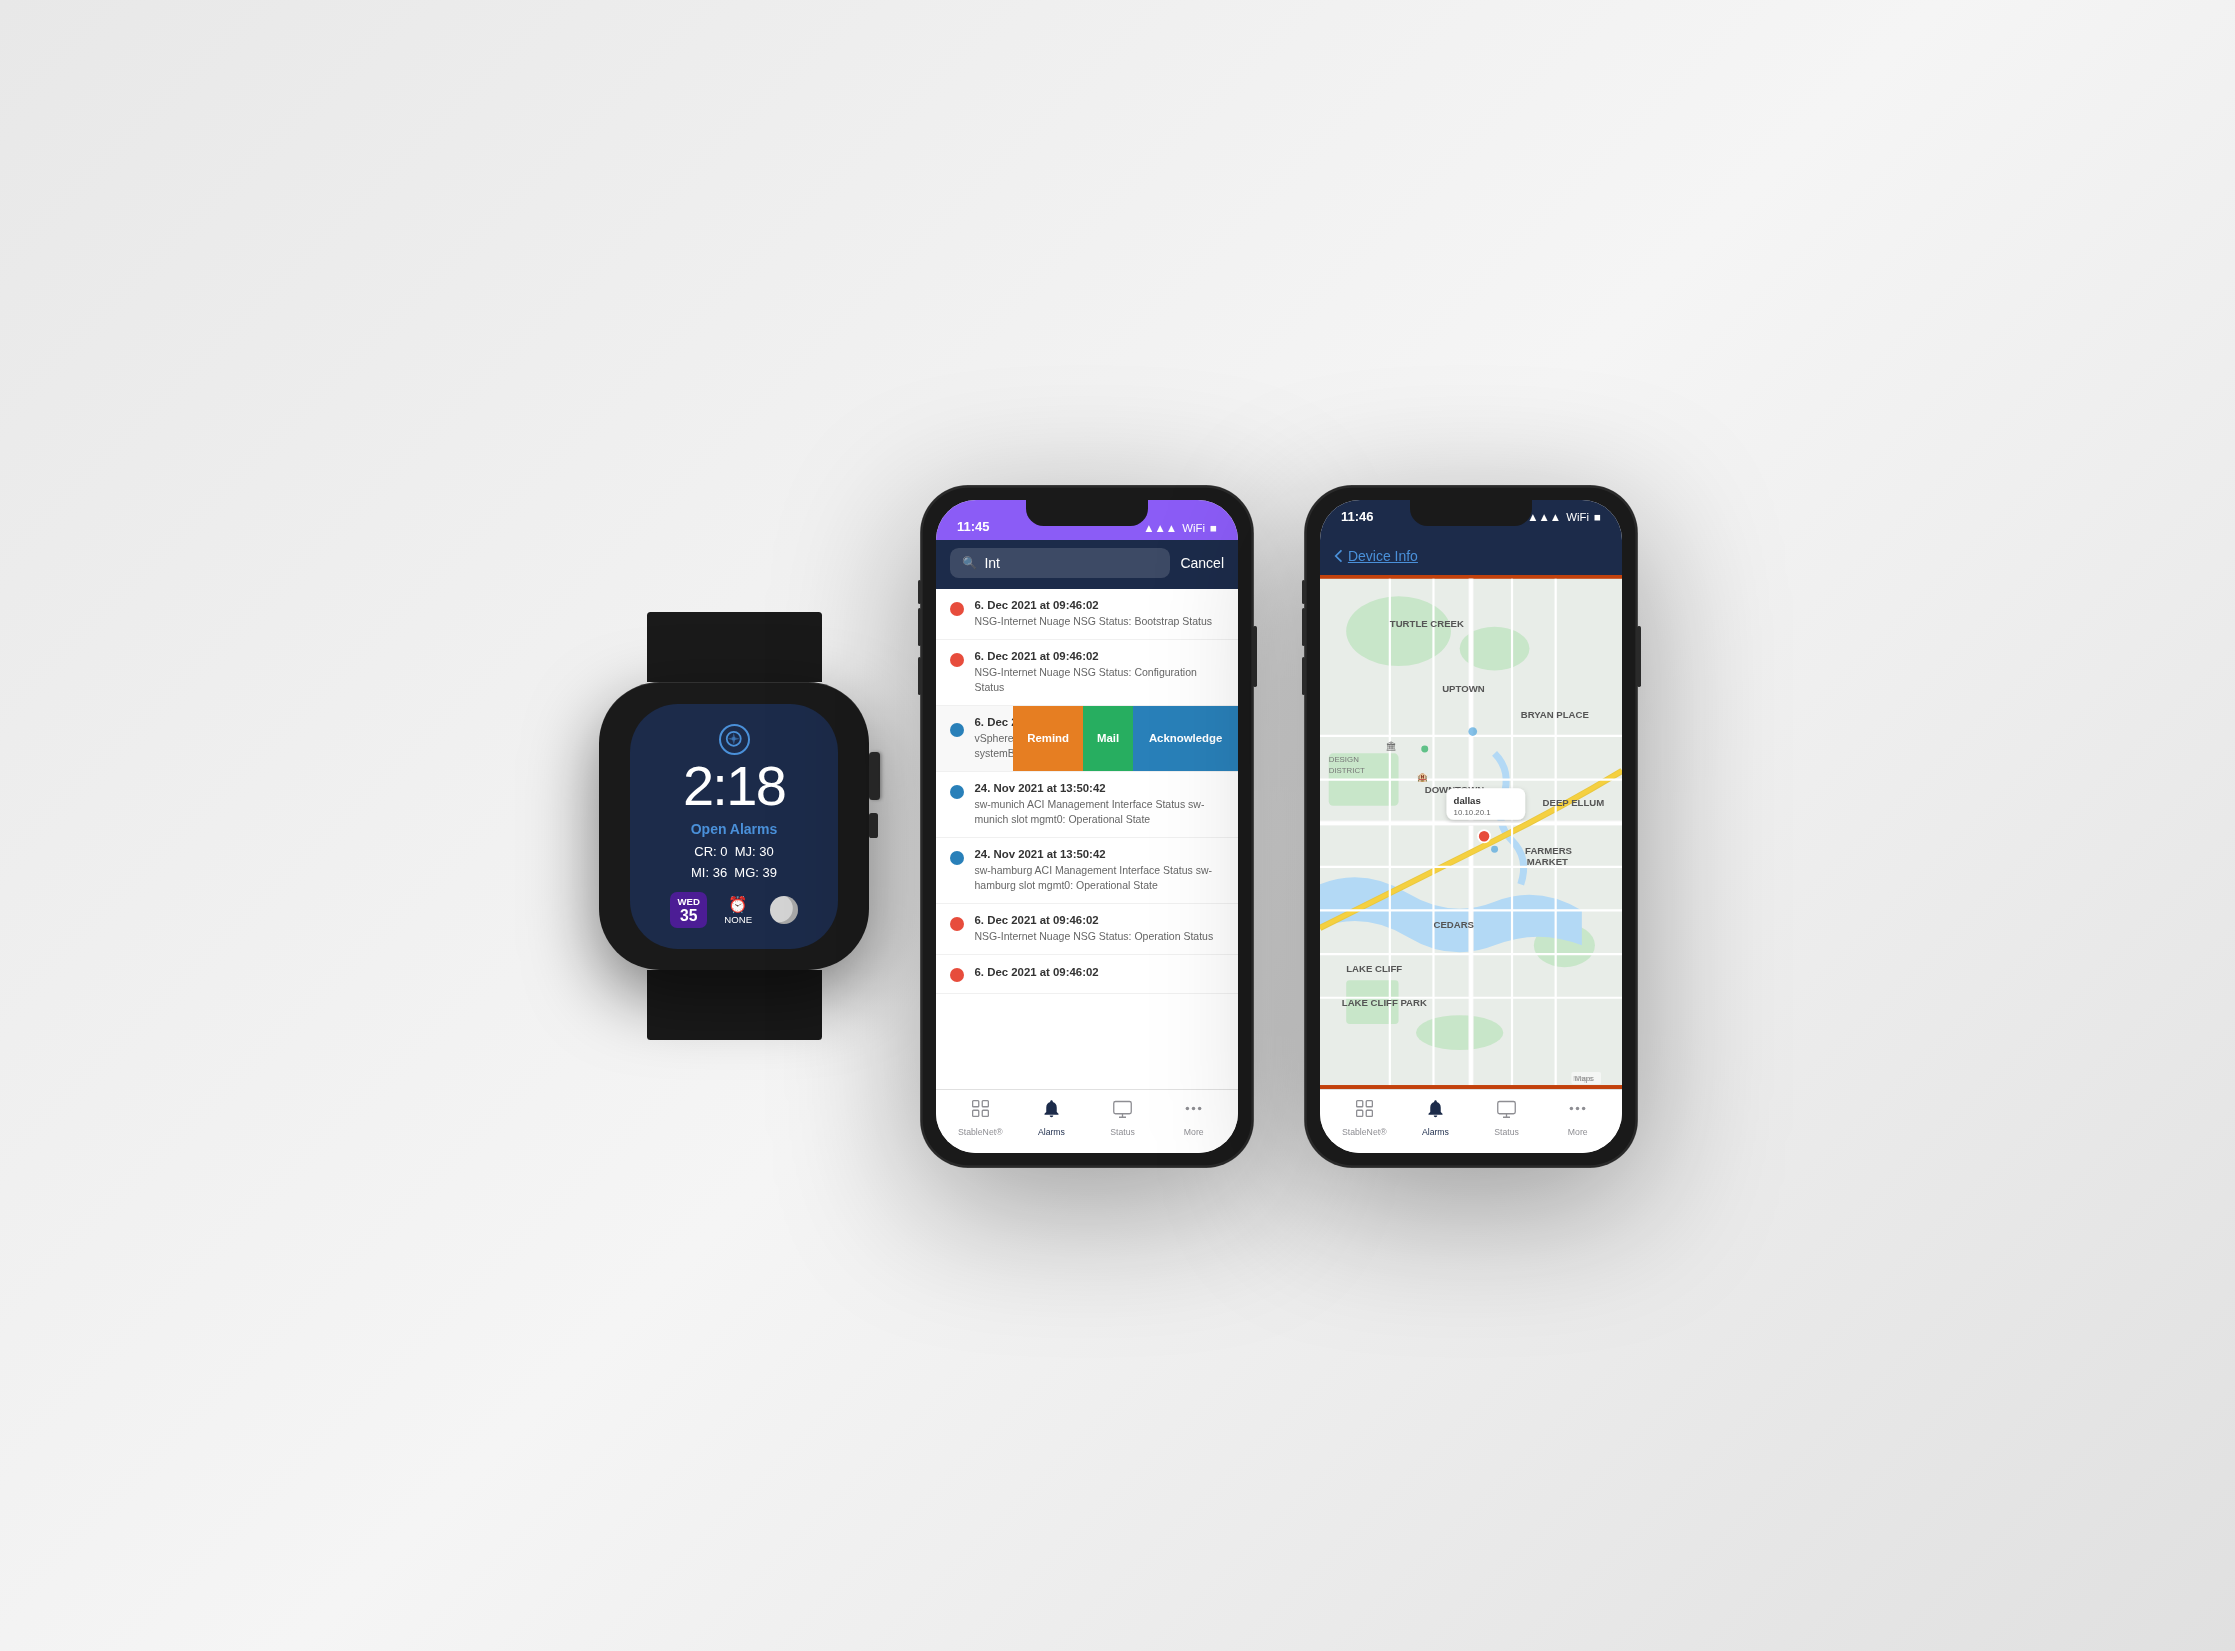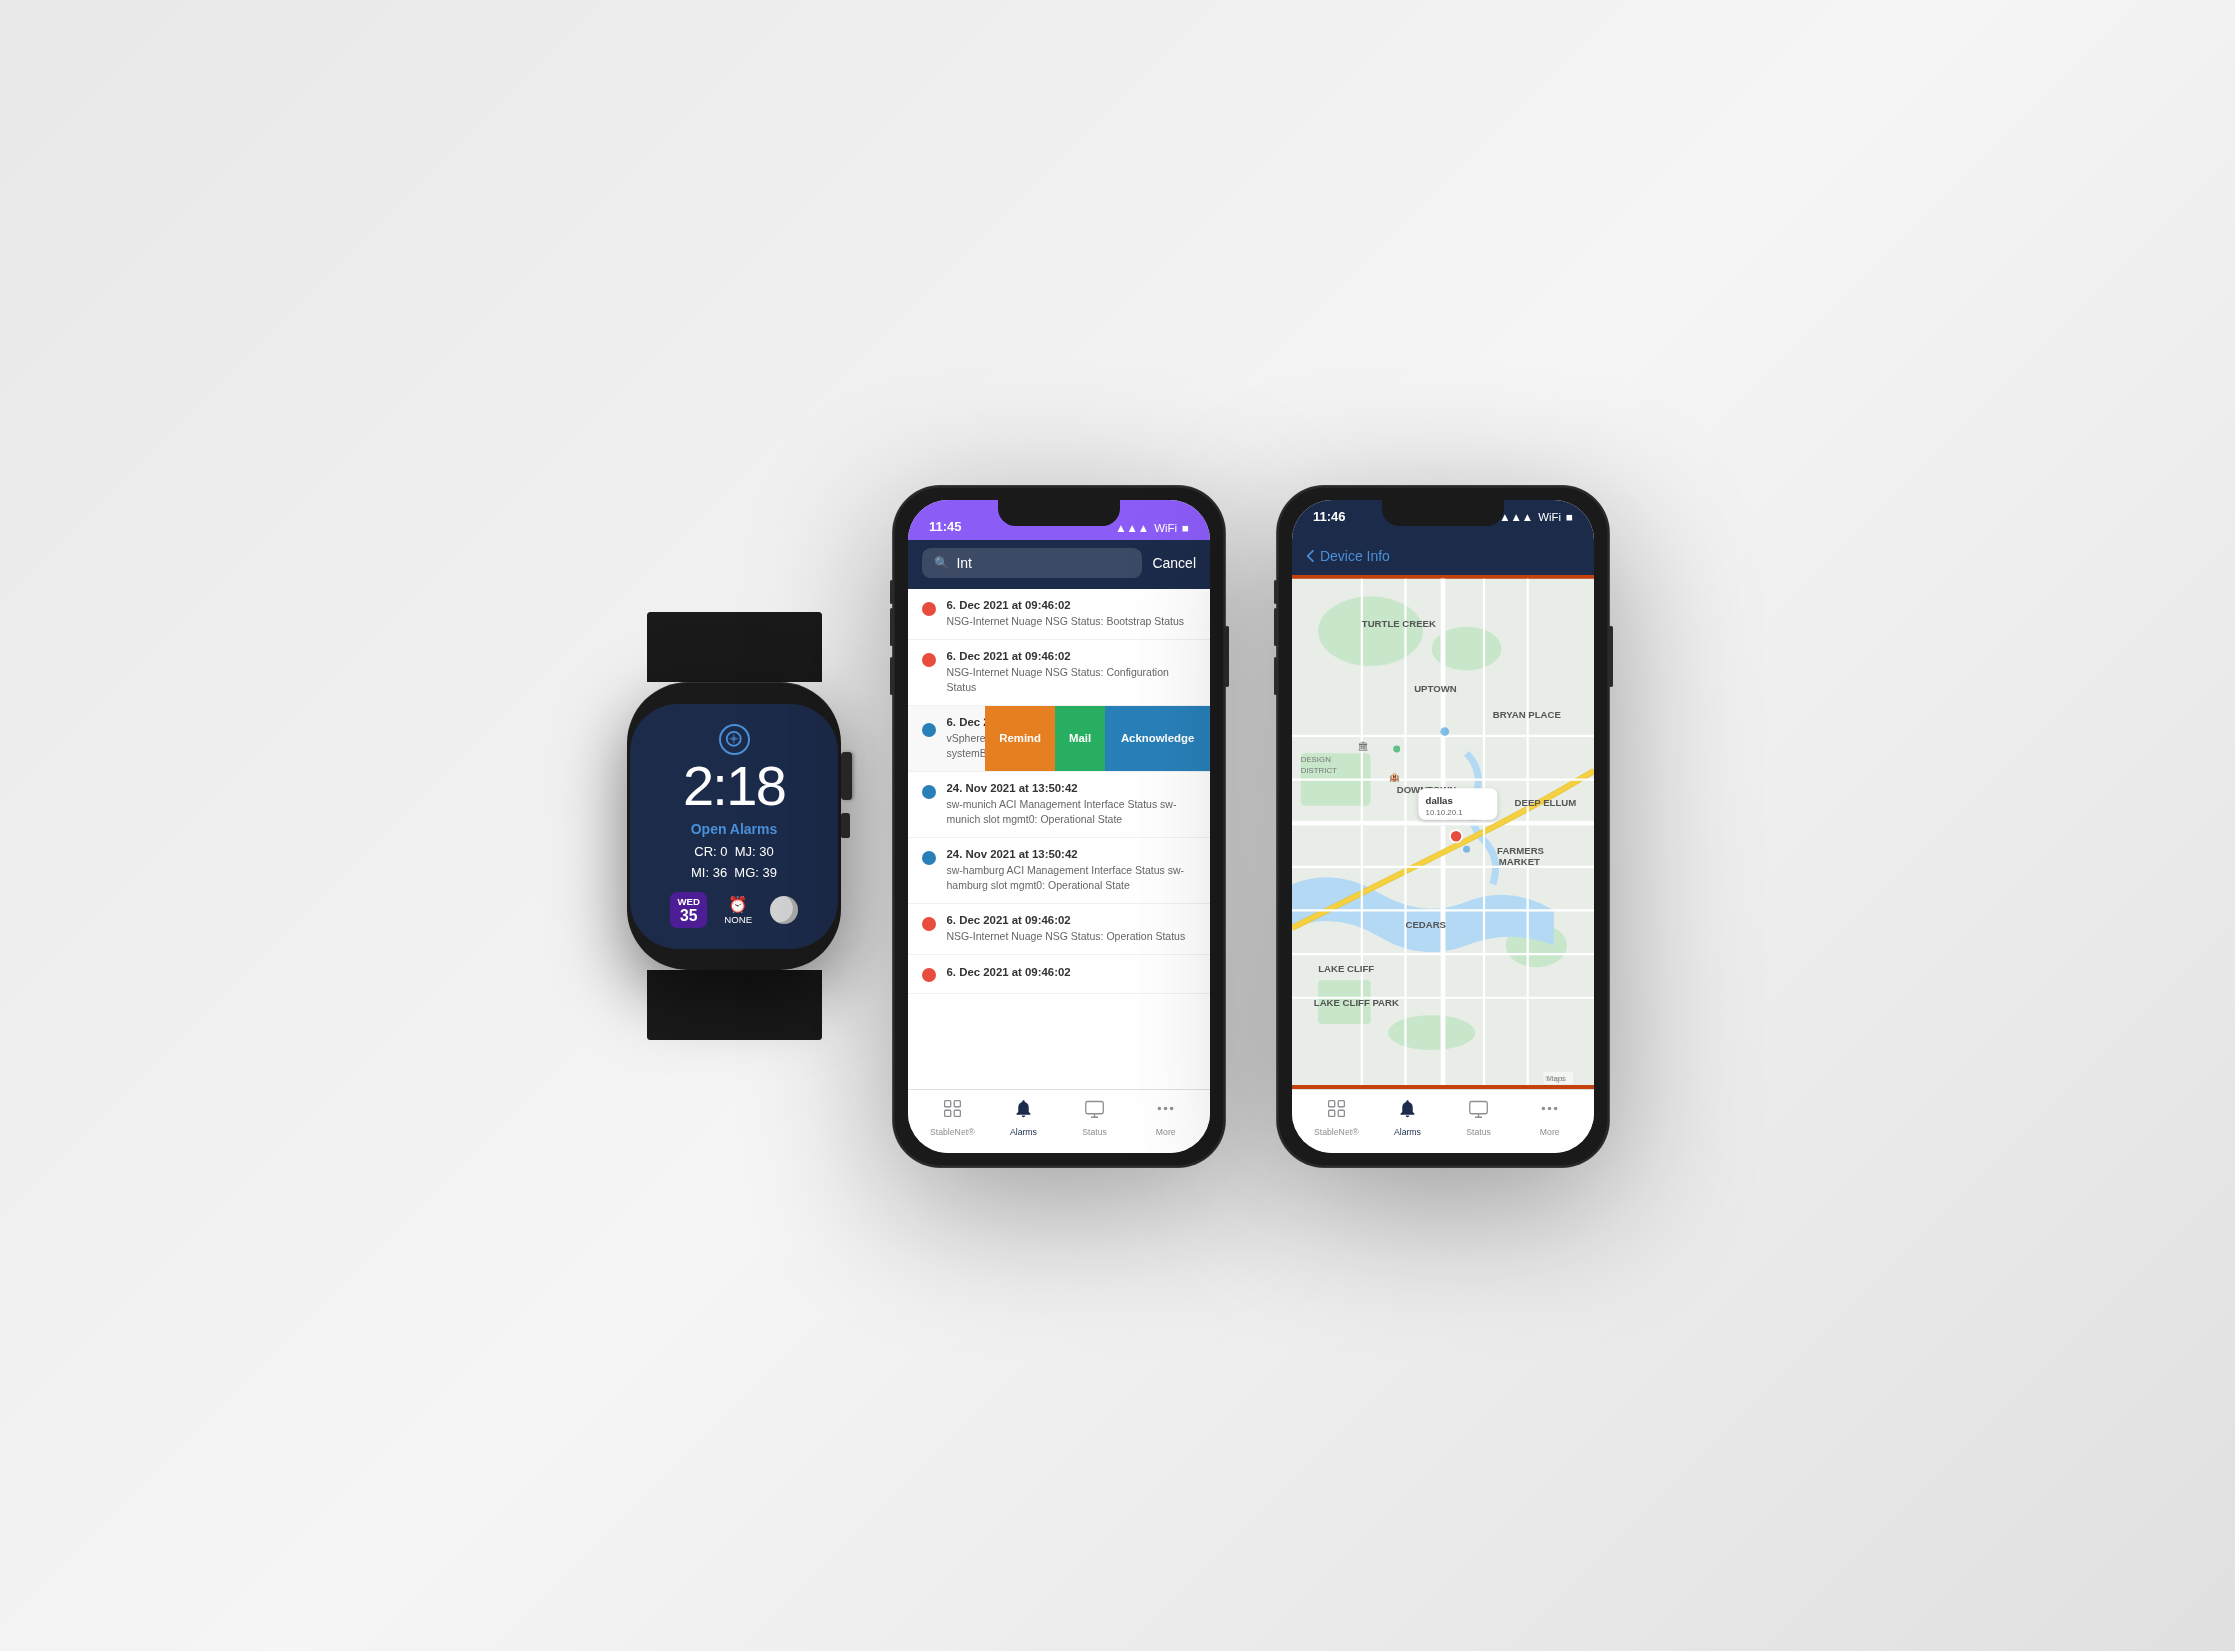--- a/index.html
+++ b/index.html
@@ -15,21 +15,21 @@
     }
 
     .devices-container {
       display: flex;
       align-items: center;
       gap: 52px;
       position: relative;
     }
 
     .watch-body {
-      width: 214px;
+      width: 270px;
       height: 288px;
       background: #1a1a1a;
       border-radius: 61px;
       position: relative;
       box-shadow: 0 26px 70px rgba(0,0,0,0.5), inset 0 0.9px 0 rgba(255,255,255,0.1);
       display: flex;
       align-items: center;
       justify-content: center;
     }
 
@@ -677,21 +677,21 @@
             <span>WiFi</span>
             <span>■</span>
           </div>
         </div>
 
         <div class="phone2-nav-bar">
           <div class="back-btn">
             <svg width="8.7" height="14" viewBox="0 0 10 16">
               <path d="M8 2L2 8l6 6" stroke="#4a90d9" stroke-width="2" fill="none" stroke-linecap="round"></path>
             </svg>
-            <span style="color:#4a90d9; font-size:14px; margin-left:1.7px;">Device Info</span>
+            <span style="color:#4a90d9; font-size:14px; margin-left:1.7px;text-decoration:underline;">Device Info</span>
           </div>
         </div>
 
         <div class="map-container">
           <svg class="map-svg" viewBox="0 0 346 580" xmlns="http://www.w3.org/2000/svg">
 
             <rect width="346" height="580" fill="#e8ede8"></rect>
 
             <ellipse cx="90" cy="60" rx="60" ry="40" class="area-green"></ellipse>
             <ellipse cx="200" cy="80" rx="40" ry="25" class="area-green"></ellipse>

